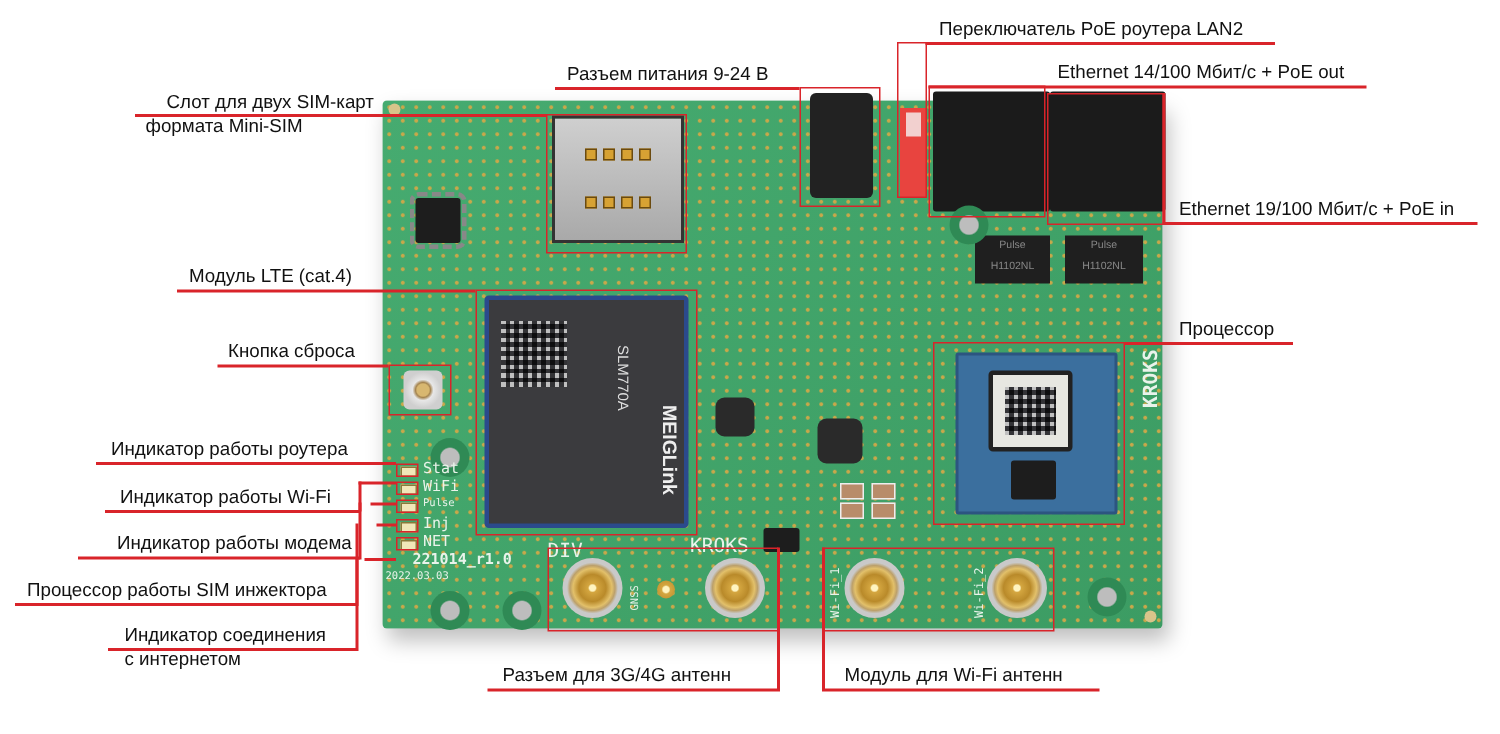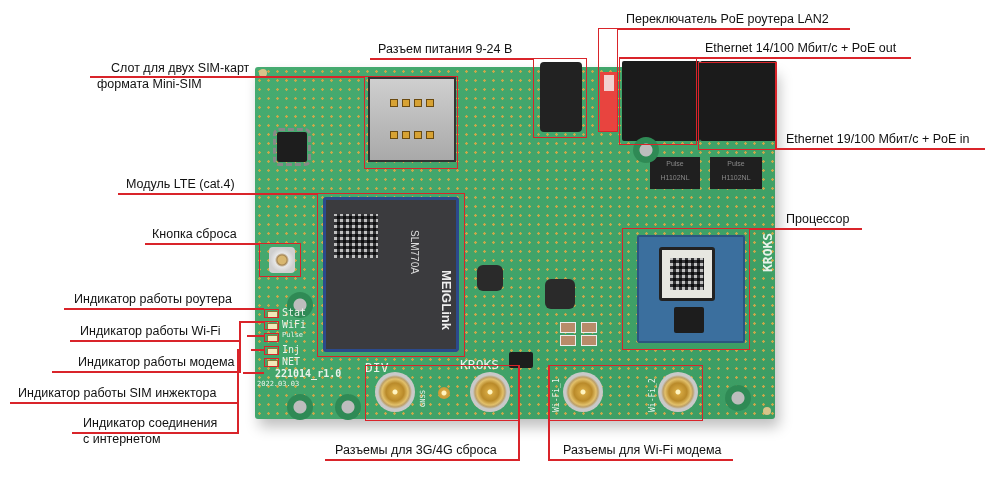--- a/index.html
+++ b/index.html
@@ -191,17 +191,17 @@
 <div class="lbl" style="left:378px;top:42px;">Разъем питания 9-24 В</div>
 <div class="lbl" style="left:626px;top:12px;">Переключатель PoE роутера LAN2</div>
 <div class="lbl" style="left:705px;top:41px;">Ethernet 14/100 Мбит/с + PoE out</div>
 <div class="lbl" style="left:786px;top:132px;">Ethernet 19/100 Мбит/с + PoE in</div>
 <div class="lbl" style="left:126px;top:177px;">Модуль LTE (cat.4)</div>
 <div class="lbl" style="left:152px;top:227px;">Кнопка сброса</div>
 <div class="lbl" style="left:786px;top:212px;">Процессор</div>
 <div class="lbl" style="left:74px;top:292px;">Индикатор работы роутера</div>
 <div class="lbl" style="left:80px;top:324px;">Индикатор работы Wi-Fi</div>
 <div class="lbl" style="left:62px;top:355px;margin-left:16px;">Индикатор работы модема</div>
-<div class="lbl" style="left:18px;top:386px;">Индикатор работы SIM инжектора</div>
+<div class="lbl" style="left:18px;top:386px;">Процессор работы SIM инжектора</div>
 <div class="lbl" style="left:83px;top:416px;">Индикатор соединения</div>
 <div class="lbl" style="left:83px;top:432px;">с интернетом</div>
-<div class="lbl" style="left:335px;top:443px;">Разъемы для 3G/4G сброса</div>
-<div class="lbl" style="left:563px;top:443px;">Разъемы для Wi-Fi модема</div>
+<div class="lbl" style="left:335px;top:443px;">Разъем для 3G/4G антенн</div>
+<div class="lbl" style="left:563px;top:443px;">Модуль для Wi-Fi антенн</div>
 
 </body></html>

